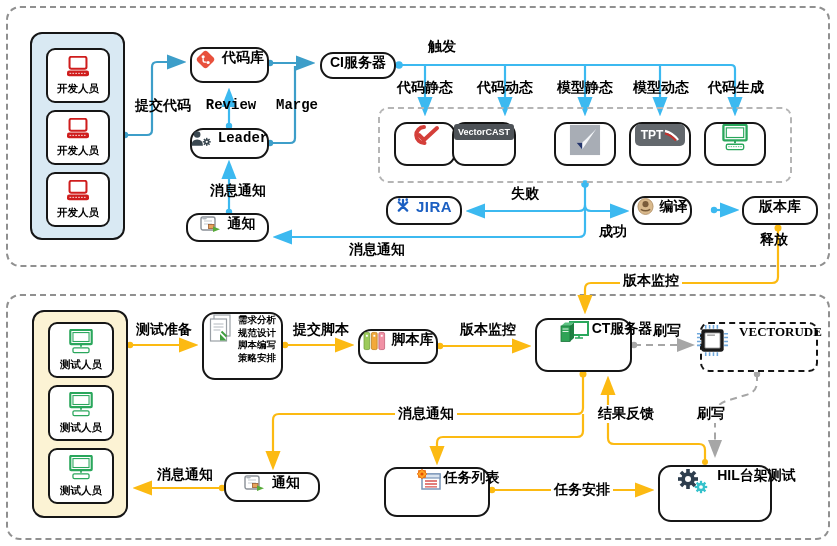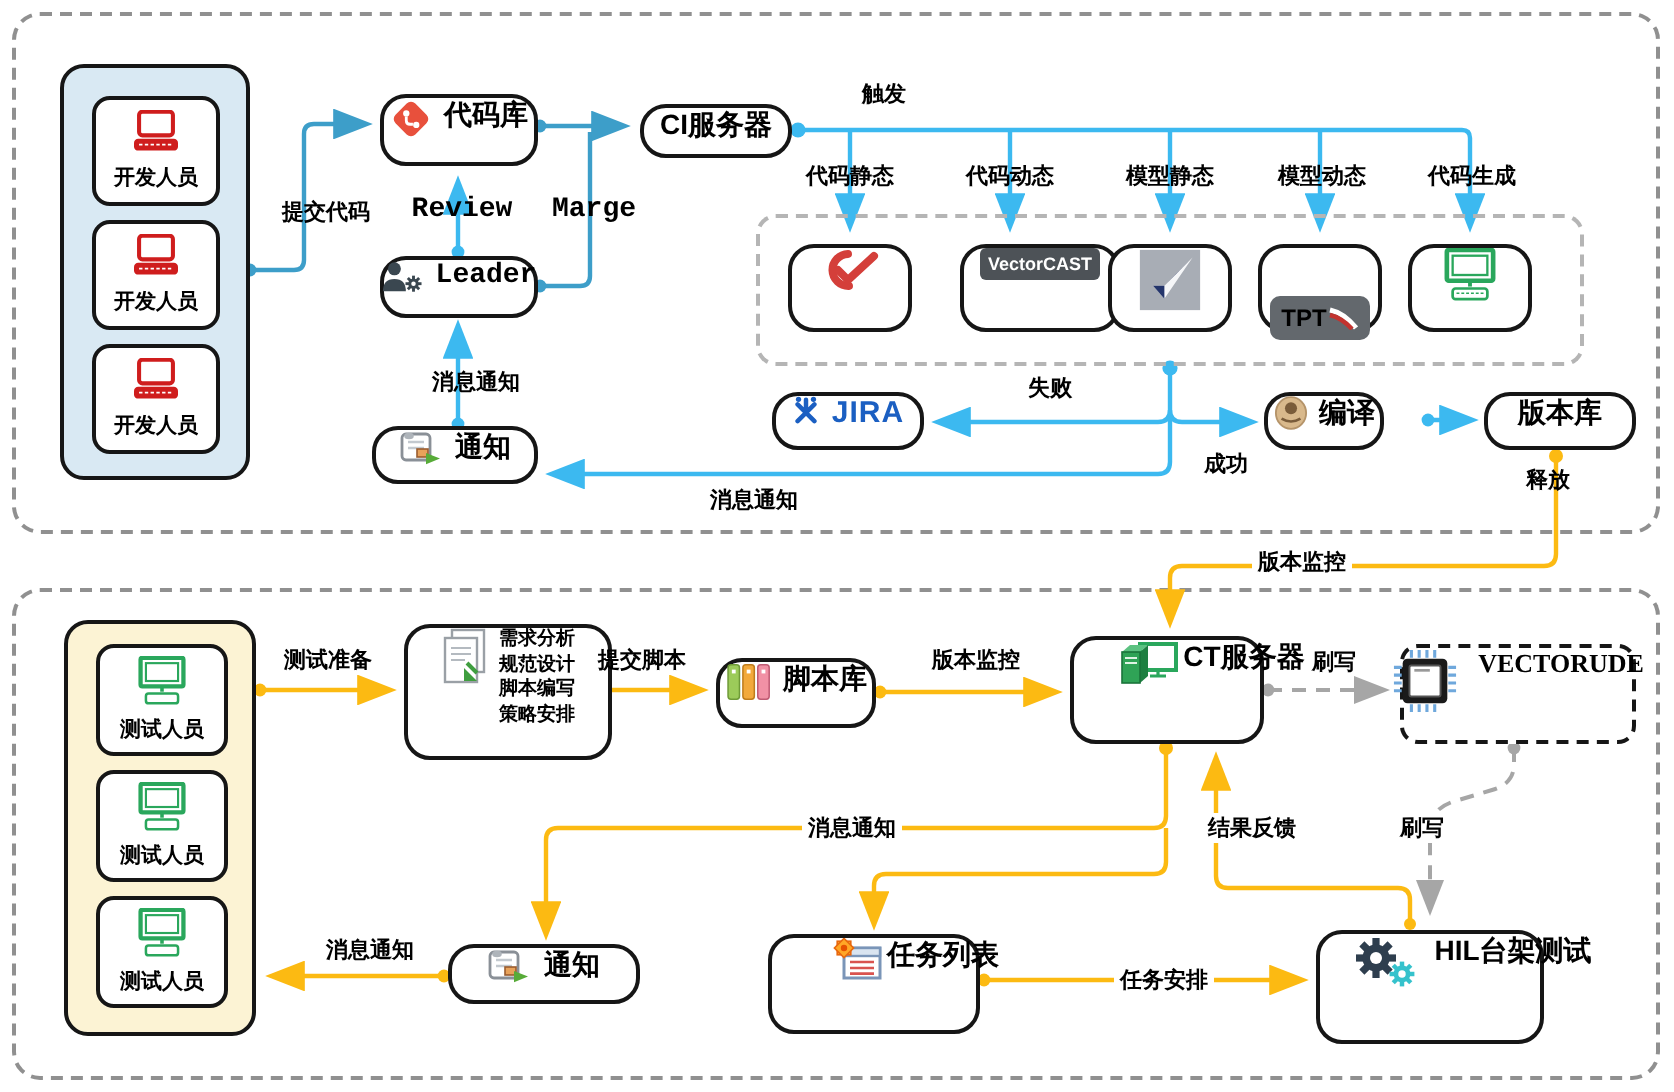--- a/index.html
+++ b/index.html
@@ -9,28 +9,28 @@
   .container-box{position:absolute;border:2.5px solid #161616;border-radius:12px;box-sizing:border-box;z-index:2;}
   .node{position:absolute;background:#fff;border:2.5px solid #161616;border-radius:13px;
         display:flex;align-items:flex-start;justify-content:center;gap:6px;
         font-weight:bold;font-size:14px;box-sizing:border-box;z-index:2;white-space:nowrap;}
   .node.col{flex-direction:row;gap:1px;padding-left:40px;}
   .member{position:absolute;background:#fff;border:2px solid #161616;border-radius:9px;
           display:flex;flex-direction:column;align-items:center;justify-content:center;gap:2px;
           font-weight:bold;font-size:10.5px;box-sizing:border-box;z-index:3;}
   .dashedpane{position:absolute;border:2px dashed #b5b5b5;border-radius:10px;box-sizing:border-box;z-index:1;}
   svg.overlay{position:absolute;left:0;top:0;z-index:1;pointer-events:none;}
-  .elabel{position:absolute;transform:translate(-50%,-50%);font-weight:bold;font-size:11px;
+  .elabel{position:absolute;transform:translate(-50%,-50%);font-weight:bold;font-size:14px;
           white-space:nowrap;z-index:4;}
   .elabel.bg{background:#fff;padding:0 3px;}
   .mono{font-family:"Liberation Mono",monospace;font-size:14px;}
   .vc-badge{background:#4d5257;color:#fff;font-size:9px;font-weight:bold;
             padding:3px 4px;border-radius:3px;letter-spacing:0;}
-  .tpt-badge{background:#63686d;color:#000000;font-size:12px;font-weight:bold;border-radius:5px;
-             padding:4px 6px;display:flex;align-items:center;gap:1px;margin-top:24px;}
+  .tpt-badge{background:#63686d;color:#ffffff;font-size:12px;font-weight:bold;border-radius:5px;
+             padding:4px 6px;display:flex;align-items:center;gap:1px;}
   .jira-text{color:#1b5fc2;font-size:15px;letter-spacing:0.5px;}
   .prep-lines{display:flex;flex-direction:column;font-size:9.5px;line-height:12.5px;font-weight:bold;}
   .ude-text{display:flex;flex-direction:row;align-items:center;font-size:13px;line-height:15px;
             font-family:"Liberation Serif",serif;font-weight:bold;}
 </style>
 </head>
 <body>
 
 <div id="stage">
 
@@ -211,21 +211,21 @@
   <div class="dashedpane" style="left:378px;top:107px;width:414px;height:76px"></div>
 
   <div class="node" style="left:394px;top:122px;width:62px;height:44px">
     <span>
       <svg width="30" height="22" viewBox="0 0 30 22">
           <path d="M14,3 a8,8 0 1,0 0.5,16" stroke="#d43f3a" stroke-width="4" fill="none" stroke-linecap="round"></path>
           <path d="M9,11 l5,5 L27,4" stroke="#d43f3a" stroke-width="4" fill="none" stroke-linecap="round" stroke-linejoin="round"></path>
         </svg>
     </span>
   </div>
-  <div class="node" style="left:480px;top:122px;width:80px;height:44px">
+  <div class="node" style="left:452px;top:122px;width:64px;height:44px">
     <span class="vc-badge">VectorCAST</span>
   </div>
   <div class="node" style="left:554px;top:122px;width:62px;height:44px">
     <span>
       <svg width="32" height="32" viewBox="0 0 34 34">
           <rect x="1" y="1" width="32" height="32" fill="#a8adb5"></rect>
           <polygon points="8,20 14,27 29,5 14,20" fill="#f5f6f8"></polygon>
           <polygon points="8,20 14,27 14,20" fill="#24356b"></polygon>
           <polygon points="14,20 29,5 20,14" fill="#24356b"></polygon>
         </svg>
@@ -312,21 +312,21 @@
       <svg width="30" height="25" viewBox="0 0 32 28">
           <rect x="4" y="1" width="24" height="16" rx="1" fill="#fff" stroke="#2aa75c" stroke-width="2.4"></rect>
           <rect x="7" y="4" width="18" height="10" fill="#fff" stroke="#2aa75c" stroke-width="1.2"></rect>
           <path d="M16,17 v3" stroke="#2aa75c" stroke-width="2"></path>
           <rect x="7" y="21" width="18" height="5.5" rx="1.5" fill="#fff" stroke="#2aa75c" stroke-width="1.4"></rect>
         </svg>
     </span>
     <span>测试人员</span>
   </div>
 
-  <div class="node" style="left:202px;top:312px;width:104px;height:68px;gap:5px">
+  <div class="node" style="left:202px;top:312px;width:81px;height:68px;gap:5px">
     <span>
       <svg width="24" height="29" viewBox="0 0 24 29">
           <rect x="5" y="1" width="16" height="21" fill="#fff" stroke="#9aa0a6" stroke-width="1.2"></rect>
           <rect x="1.5" y="5" width="16" height="22" fill="#fff" stroke="#9aa0a6" stroke-width="1.2"></rect>
           <path d="M4.5,10 h10 M4.5,13 h10 M4.5,16 h7" stroke="#b4bac0" stroke-width="1.1"></path>
           <path d="M11,20 l6.5,6.5 h-6.5 z" fill="#3f9e3f"></path>
           <path d="M12.5,17.5 l5,5" stroke="#3f9e3f" stroke-width="2"></path>
         </svg>
     </span>
     <span class="prep-lines">

